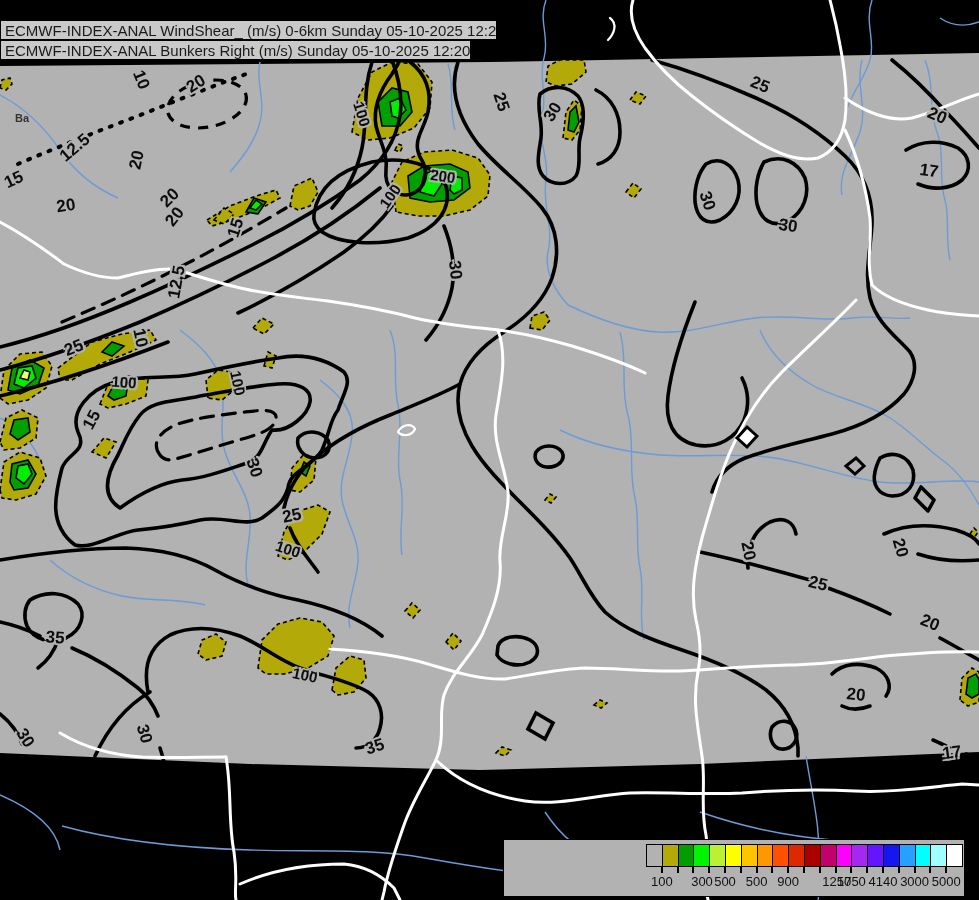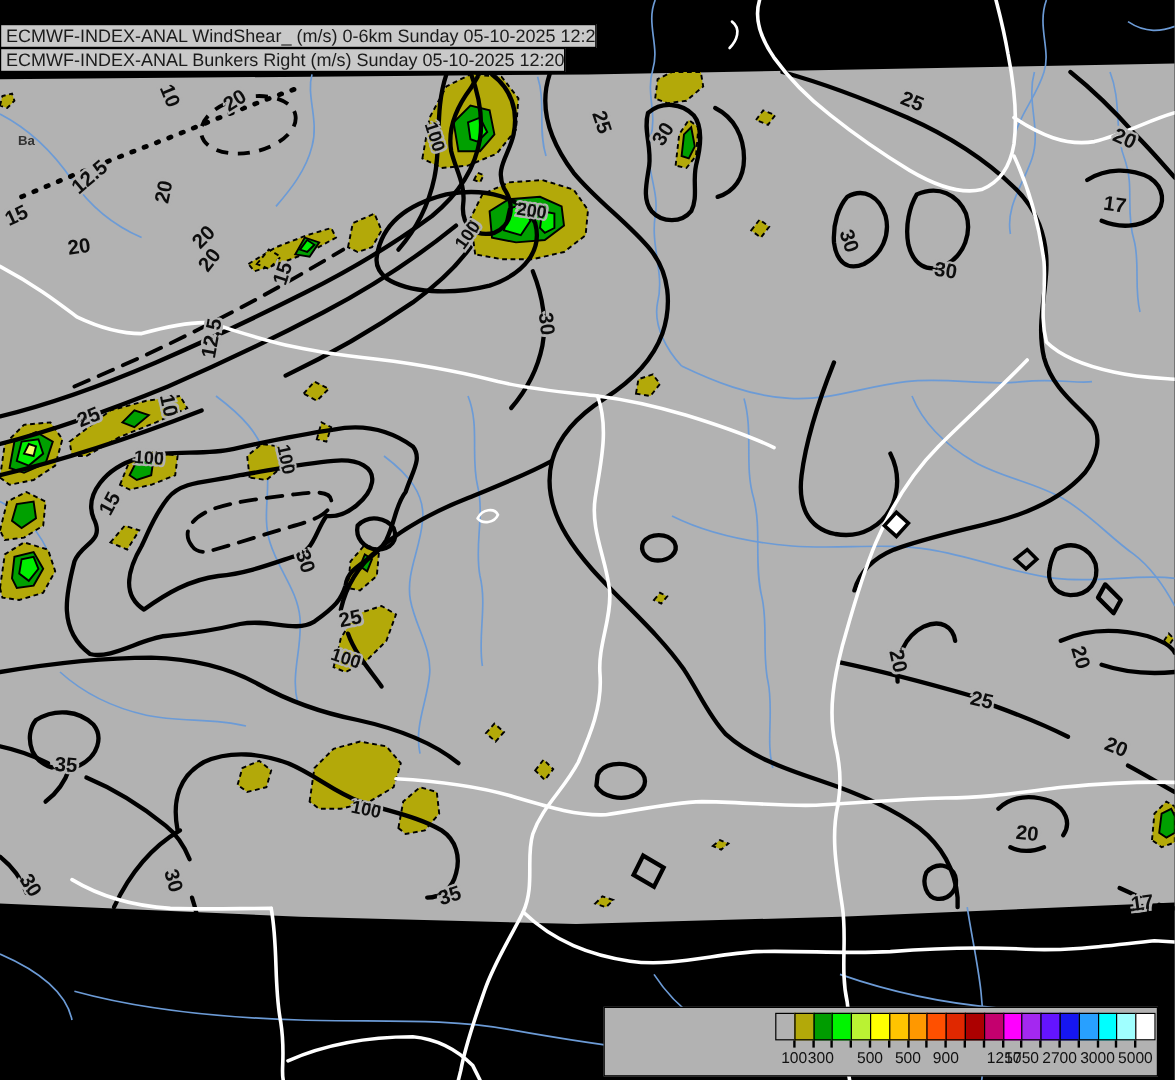--- a/index.html
+++ b/index.html
@@ -289,25 +289,25 @@
         <div class="ltick" style="left: 204.4px;"></div>
         <div class="ltick" style="left: 220.2px;"></div>
         <div class="ltick" style="left: 236px;"></div>
         <div class="ltick" style="left: 251.8px;"></div>
         <div class="ltick" style="left: 267.6px;"></div>
         <div class="ltick" style="left: 283.4px;"></div>
         <div class="ltick" style="left: 299.2px;"></div>
       </div>
     <div id="legend-labels">
         <span class="llab" style="left: 15.8px;">100</span>
-        <span class="llab" style="left: 38px;">300</span>
+        <span class="llab" style="left: 56px;">300</span>
         <span class="llab" style="left: 79px;">500</span>
         <span class="llab" style="left: 110.6px;">500</span>
         <span class="llab" style="left: 142.2px; text-align: center;">900</span>
         <span class="llab" style="left: 173.8px; margin-left: 17px;">1250</span>
         <span class="llab" style="left: 205.4px;">1750</span>
-        <span class="llab" style="left: 237px;">2700</span>
+        <span class="llab" style="left: 237px;">4140</span>
         <span class="llab" style="left: 268.6px;">3000</span>
         <span class="llab" style="left: 300.2px; text-align: right;">5000</span>
       </div>
   </div>
 
 </div>
 
 </body></html>

